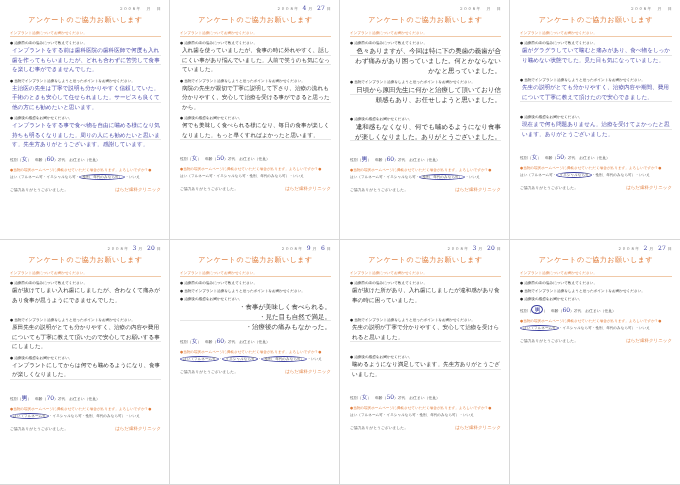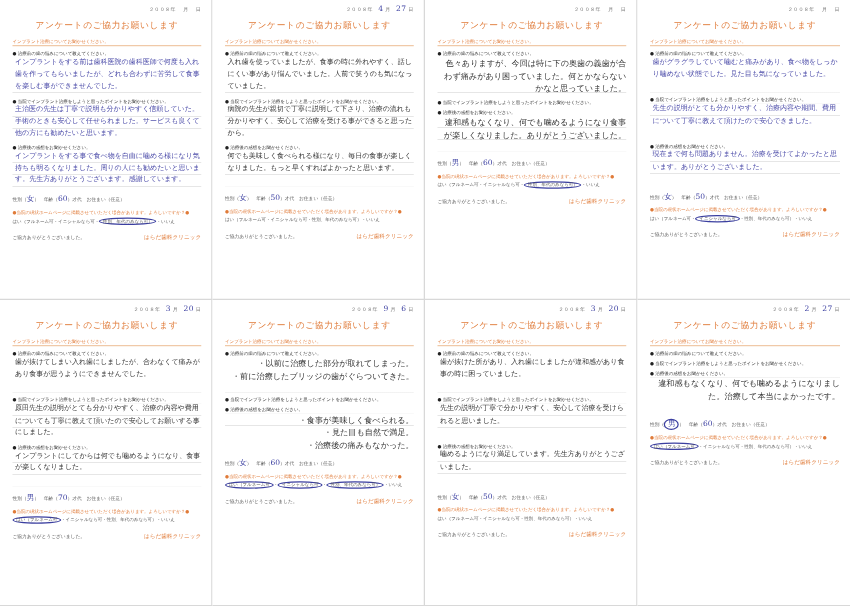--- a/index.html
+++ b/index.html
@@ -71,20 +71,21 @@
       </div>
   </div>
 
   <div class="sheet">
     <div class="date"><span>２００８年</span>　<span class="hand"></span> 月　<span class="hand"></span> 日</div>
     <div class="title">アンケートのご協力お願いします</div>
     <div class="section">インプラント治療についてお聞かせください。</div>
     <div class="q">治療前の歯の悩みについて教えてください。</div>
     <div class="answer dark big">色々ありますが、今回は特に下の奥歯の義歯が合わず痛みがあり困っていました。何とかならないかなと思っていました。</div>
     <div class="q">当院でインプラント治療をしようと思ったポイントをお聞かせください。</div>
+    <div class="answer dark big">日頃から原田先生に何かと治療して頂いており信頼感もあり、お任せしようと思いました。</div>
     <div class="q">治療後の感想をお聞かせください。</div>
     <div class="answer dark big">違和感もなくなり、何でも噛めるようになり食事が楽しくなりました。ありがとうございました。</div>
     <div class="meta"><span>性別</span>（<span class="hand">男</span>）　<span>年齢</span>（<span class="hand">60</span>）<span>才代</span>　<span>お住まい（任意）</span></div>
     <div class="promo">●当院の現状ホームページに掲載させていただく場合があります。よろしいですか？●</div>
     <div class="opts"><span>はい（フルネーム可</span>・<span>イニシャルなら可</span>・<span class="circ">性別、年代のみなら可）</span>・<span>いいえ</span></div>
     <div class="footer">
         <span>ご協力ありがとうございました。</span>
         <span class="clinic">はらだ歯科クリニック</span>
       </div>
   </div>
@@ -125,22 +126,20 @@
         <span>ご協力ありがとうございました。</span>
         <span class="clinic">はらだ歯科クリニック</span>
       </div>
   </div>
 
   <div class="sheet">
     <div class="date"><span>２００８年</span>　<span class="hand">9</span> 月　<span class="hand">6</span> 日</div>
     <div class="title">アンケートのご協力お願いします</div>
     <div class="section">インプラント治療についてお聞かせください。</div>
     <div class="q">治療前の歯の悩みについて教えてください。</div>
-    <div class="answer dark big" style="white-space:pre-line">・以前に治療した部分が取れてしまった。
-・前に治療したブリッジの歯がぐらついてきた。</div>
     <div class="q">当院でインプラント治療をしようと思ったポイントをお聞かせください。</div>
     <div class="q">治療後の感想をお聞かせください。</div>
     <div class="answer dark big" style="white-space:pre-line">・食事が美味しく食べられる。
 ・見た目も自然で満足。
 ・治療後の痛みもなかった。</div>
     <div class="meta"><span>性別</span>（<span class="hand">女</span>）　<span>年齢</span>（<span class="hand">60</span>）<span>才代</span>　<span>お住まい（任意）</span></div>
     <div class="promo">●当院の現状ホームページに掲載させていただく場合があります。よろしいですか？●</div>
     <div class="opts"><span class="circ">はい（フルネーム可</span>・<span class="circ">イニシャルなら可</span>・<span class="circ">性別、年代のみなら可）</span>・<span>いいえ</span></div>
     <div class="footer">
         <span>ご協力ありがとうございました。</span>
@@ -167,21 +166,20 @@
       </div>
   </div>
 
   <div class="sheet">
     <div class="date"><span>２００８年</span>　<span class="hand">2</span> 月　<span class="hand">27</span> 日</div>
     <div class="title">アンケートのご協力お願いします</div>
     <div class="section">インプラント治療についてお聞かせください。</div>
     <div class="q">治療前の歯の悩みについて教えてください。</div>
     <div class="q">当院でインプラント治療をしようと思ったポイントをお聞かせください。</div>
     <div class="q">治療後の感想をお聞かせください。</div>
-    <div class="answer dark big">違和感もなくなり、何でも噛めるようになりました。治療して本当によかったです。</div>
     <div class="meta"><span>性別</span>（<span class="hand circ">男</span>）　<span>年齢</span>（<span class="hand">60</span>）<span>才代</span>　<span>お住まい（任意）</span></div>
     <div class="promo">●当院の現状ホームページに掲載させていただく場合があります。よろしいですか？●</div>
     <div class="opts"><span class="circ">はい（フルネーム可</span>・<span>イニシャルなら可</span>・<span>性別、年代のみなら可）</span>・<span>いいえ</span></div>
     <div class="footer">
         <span>ご協力ありがとうございました。</span>
         <span class="clinic">はらだ歯科クリニック</span>
       </div>
   </div>
 </div>
 

